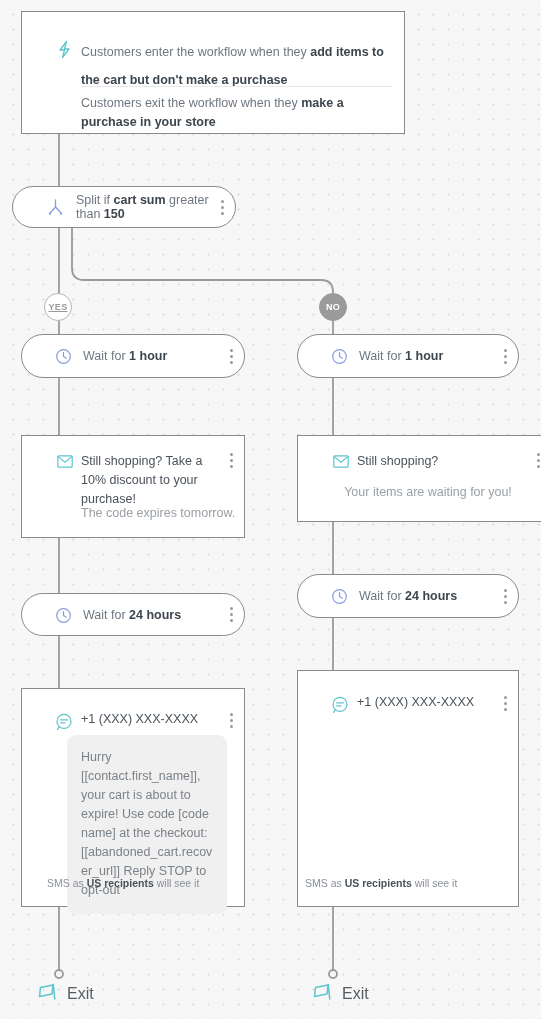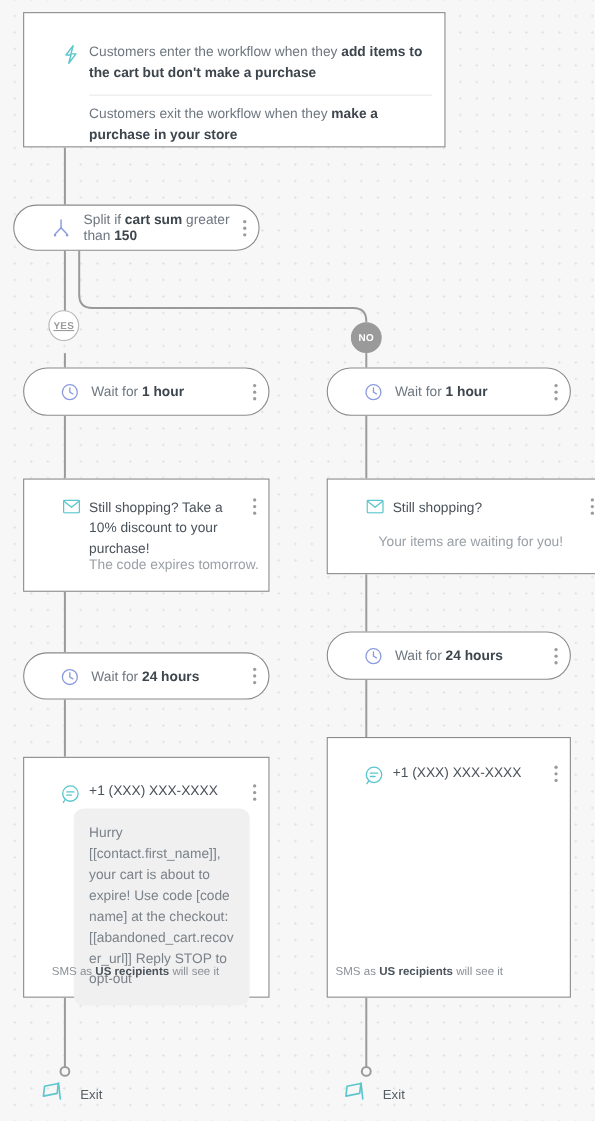--- a/index.html
+++ b/index.html
@@ -37,21 +37,21 @@
     position:absolute;right:11px;
     display:flex;flex-direction:column;align-items:center;
     gap:3px;cursor:pointer;
   }
   .kebab i{display:block;width:3px;height:3px;border-radius:50%;background:#9a9a9a;}
 
   
   #trigger{left:21px;top:11px;width:384px;height:123px;}
   #trigger .tx{
     position:absolute;left:59px;top:26px;width:310px;
-    font-size:12.5px;line-height:19px;color:#6e7780;
+    font-size:12.5px;line-height:28px;color:#6e7780;
   }
   #trigger .tx b{color:#3d454d;font-weight:bold;}
   #trigger .divider{position:absolute;left:59px;top:74px;width:312px;height:1px;background:#e8e8e8;}
   #trigger .tx2{
     position:absolute;left:59px;top:82px;width:318px;
     font-size:12.5px;line-height:19px;color:#6e7780;
   }
   #trigger .tx2 b{color:#3d454d;font-weight:bold;}
   #trigger .bolt{position:absolute;left:34px;top:28px;}
 
@@ -61,21 +61,21 @@
   #split .lbl b{color:#3d454d;font-weight:bold;}
   #split .splitico{position:absolute;left:33px;top:11px;}
 
   
   .badge{
     position:absolute;width:28px;height:28px;border-radius:50%;
     display:flex;align-items:center;justify-content:center;
     font-size:9px;font-weight:bold;letter-spacing:.3px;
     box-sizing:border-box;
   }
-  .badge.yes{background:#ffffff;border:1.4px solid #b5b5b5;color:#9a9a9a;left:44px;top:282px;text-decoration:underline;}
+  .badge.yes{background:#ffffff;border:1.4px solid #b5b5b5;color:#9a9a9a;left:44px;top:293px;text-decoration:underline;}
   .badge.no{background:#9a9a9a;border:1.4px solid #9a9a9a;color:#ffffff;left:319px;top:293px;}
 
   
   #waitL1{left:21px;top:334px;width:224px;height:44px;}
   #waitR1{left:297px;top:334px;width:222px;height:44px;}
   #waitL2{left:21px;top:593px;width:224px;height:43px;}
   #waitR2{left:297px;top:574px;width:222px;height:44px;}
   .waitpill .lbl{position:absolute;left:61px;font-size:12.5px;color:#6e7780;}
   .waitpill .lbl b{color:#3d454d;font-weight:bold;}
   .waitpill .clk{position:absolute;left:33px;top:13px;}
@@ -116,21 +116,21 @@
     position:absolute;left:26px;
     font-size:10.5px;color:#8a9096;
   }
   .sms .foot b{color:#4a525a;font-weight:bold;}
   .sms .chat{position:absolute;left:33px;}
   #smsL .chat{top:24px;}
   #smsR .chat{top:25px;}
 
   
   .exit{position:absolute;display:flex;align-items:center;}
-  .exit .lab{margin-left:15px;font-size:12px;color:#555d64;}
+  .exit .lab{margin-left:9px;font-size:16px;color:#555d64;}
   #exitL{left:36px;top:981px;}
   #exitR{left:311px;top:981px;}
 </style>
 </head>
 <body>
 
 <div id="canvas">
 
   <svg id="wires">
     <g fill="none" stroke="#9a9a9a" stroke-width="1.8">

